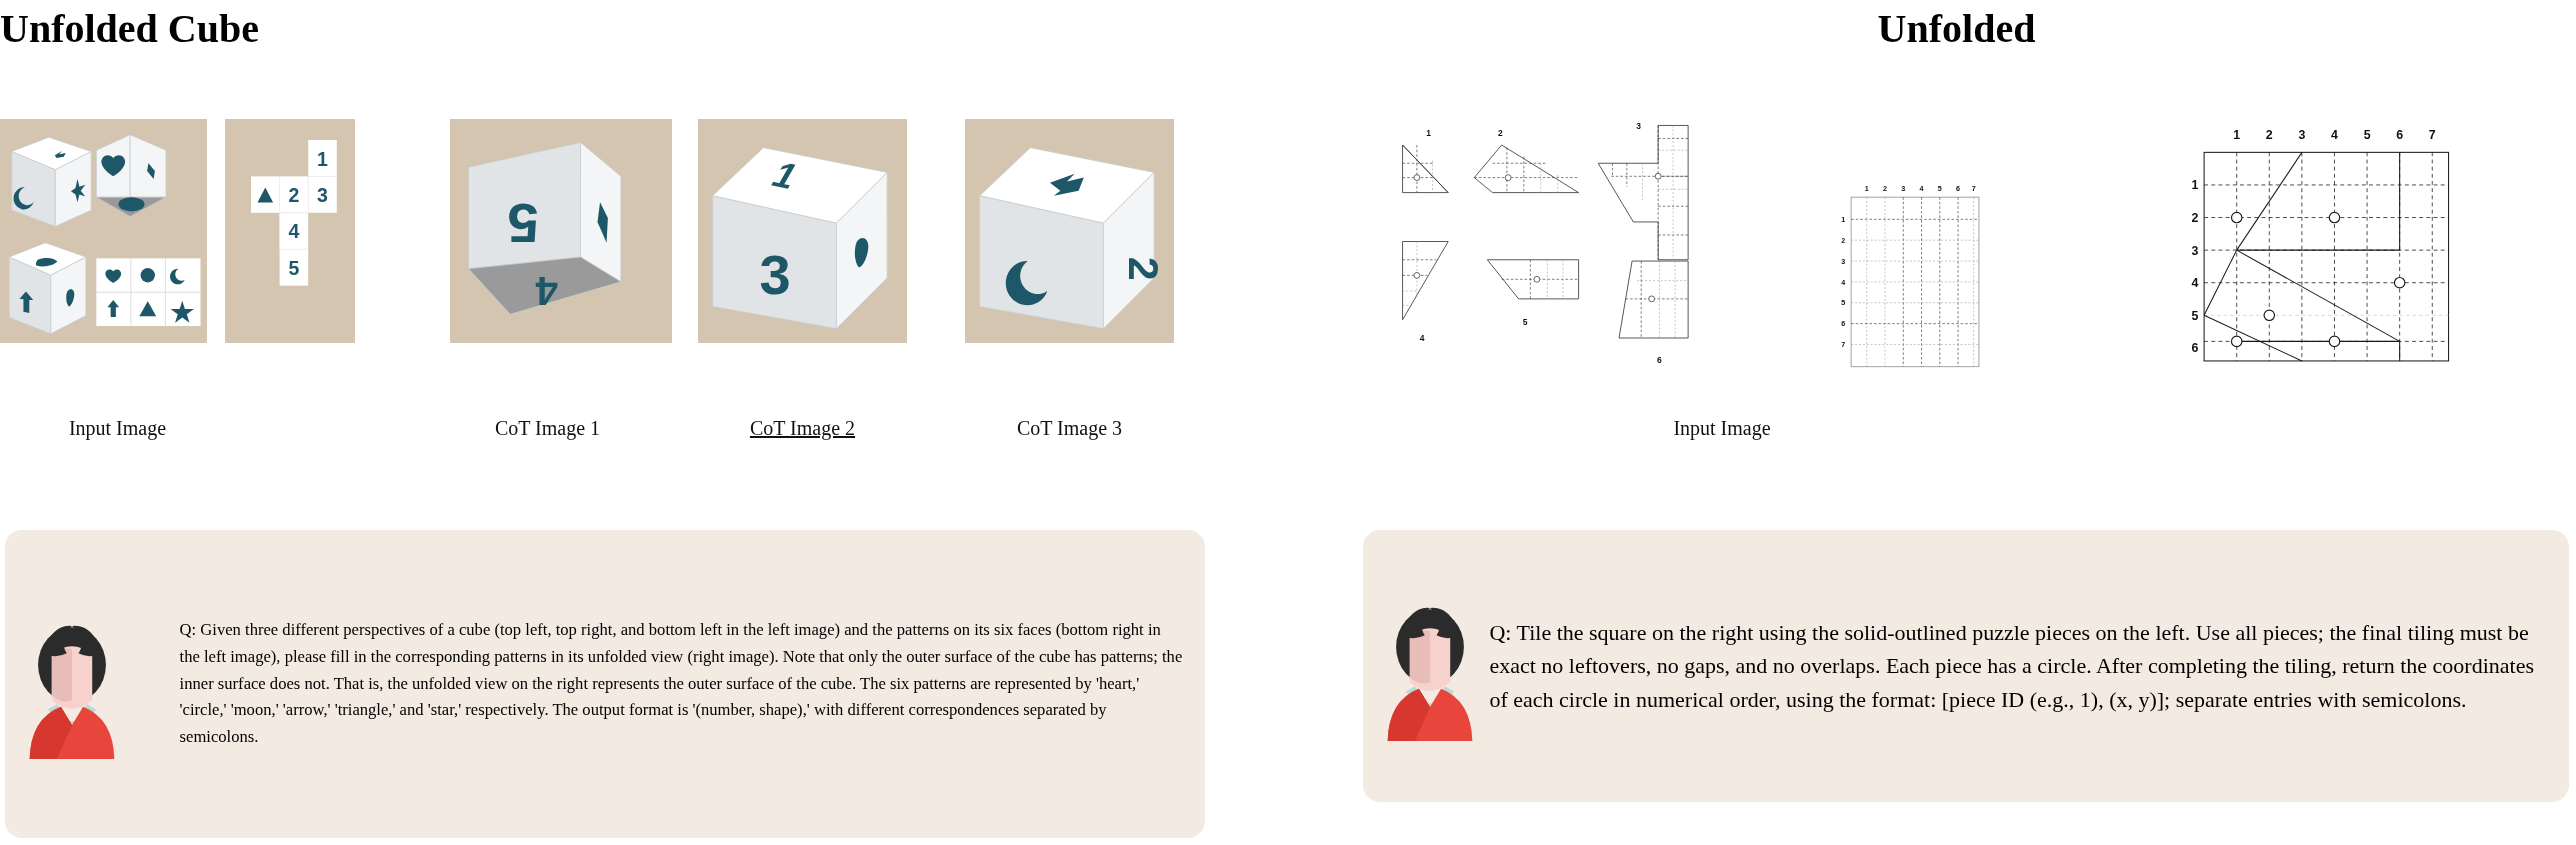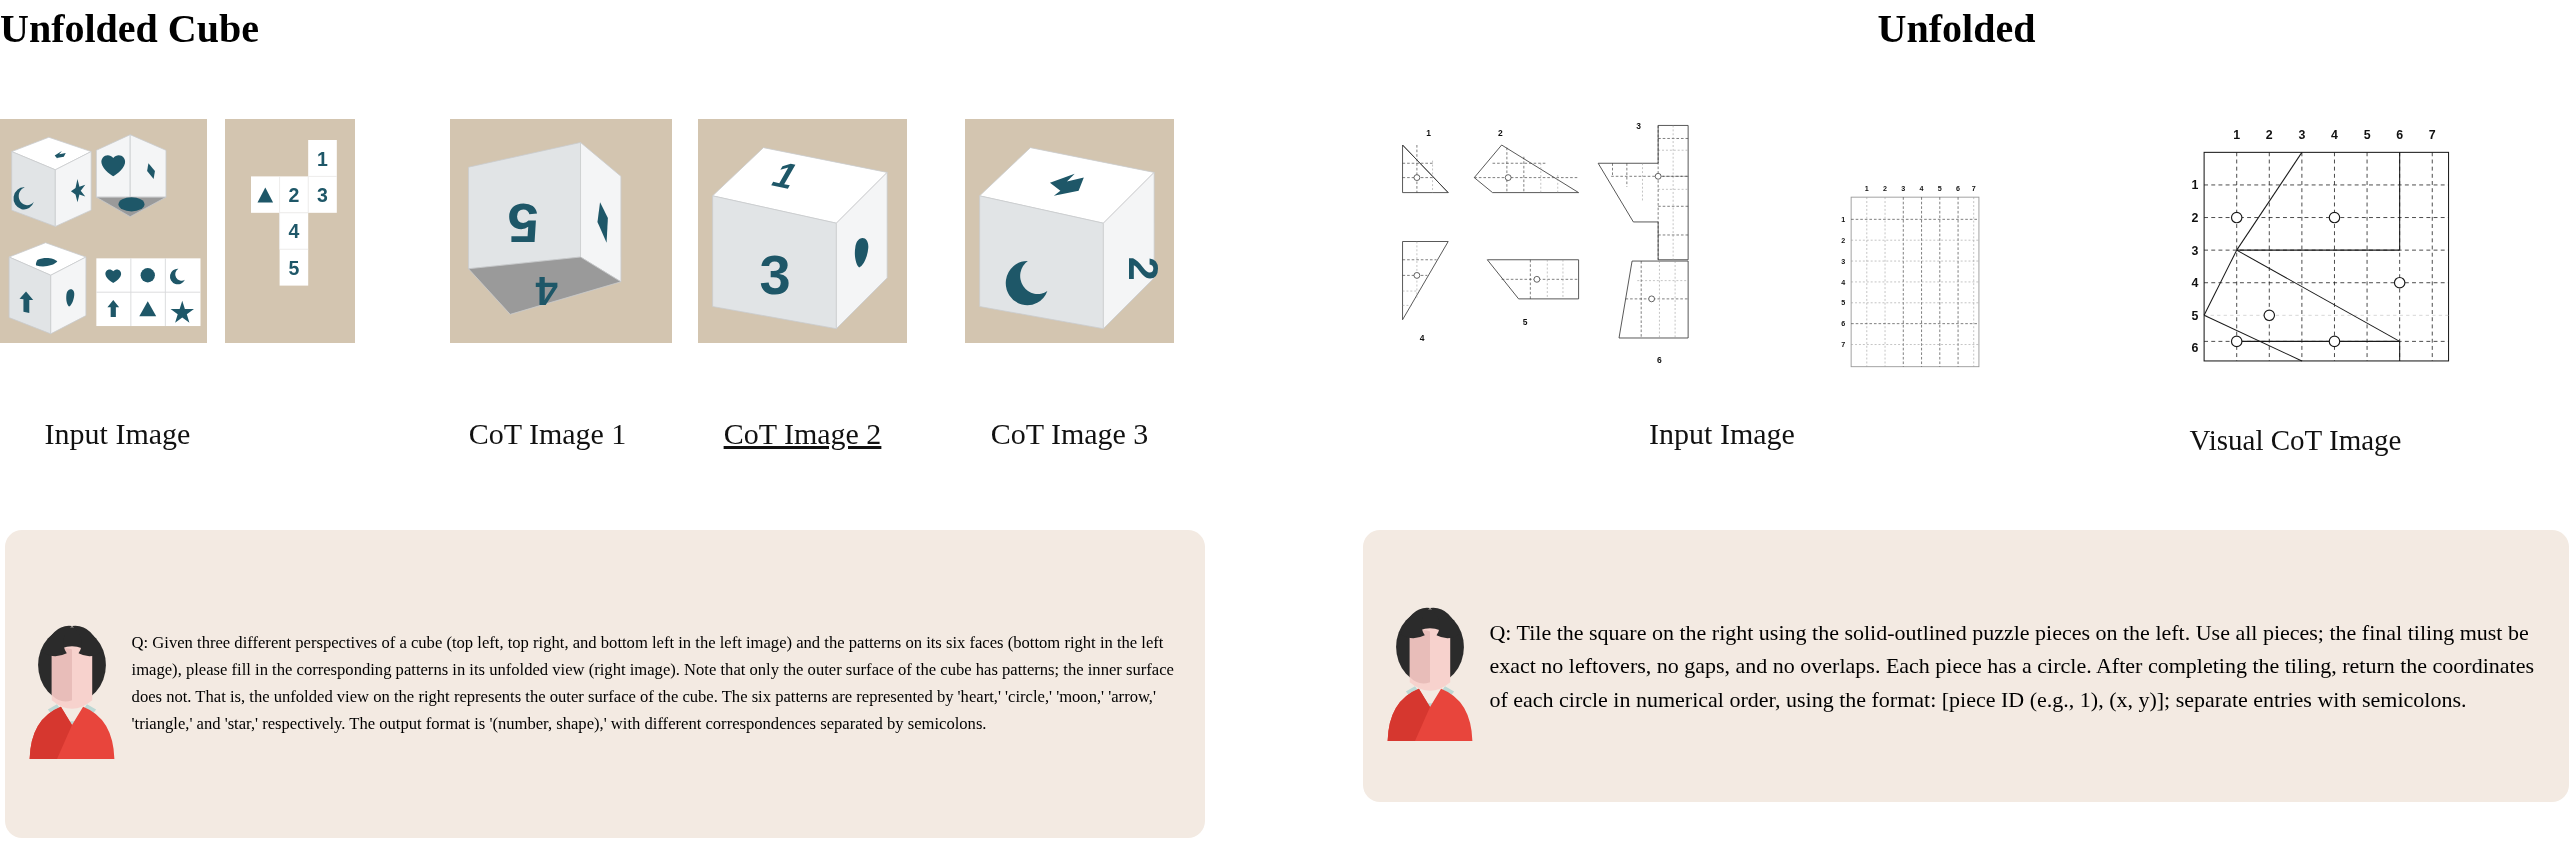--- a/index.html
+++ b/index.html
@@ -22,21 +22,21 @@
     letter-spacing: 0px;
     white-space: nowrap;
   }
   #title-unfolded { left: 0; top: 5.2px; width: 1239px; }
   #title-localizer { left: 1337px; top: 5.2px; width: 1239px; text-align: center; }
 
   
   .caption {
     position: absolute;
     font-family: "Liberation Serif", serif;
-    font-size: 30px;
+    font-size: 20px;
     color: #111;
     text-align: center;
     white-space: nowrap;
   }
 
   
   .panel {
     position: absolute;
     background: #d3c5b0;
     overflow: hidden;
@@ -240,21 +240,21 @@
 
       <text x="252" y="230" class="ink" font-family="Liberation Sans, sans-serif" font-size="66" font-weight="700" text-anchor="middle" transform="rotate(90 252 230)">2</text>
     </svg>
   </div>
 
   <div class="caption" style="left:39px; top:417px; width:157px;">Input Image</div>
   <div class="caption" style="left:456px; top:417px; width:183px;">CoT Image 1</div>
   <div class="caption" style="left:711px; top:417px; width:183px;text-decoration:underline;">CoT Image 2</div>
   <div class="caption" style="left:978px; top:417px; width:183px;">CoT Image 3</div>
 
-  <div class="qbubble" id="q-left" style="left:5.2px; top:530px; width:1200px; height:308px;">
+  <div class="qbubble" id="q-left" style="left:5.2px; top:530px; width:1200px; height:308px;gap:48px;">
     <div class="avatar-wrap">
       <svg width="98" height="150" viewBox="0 0 150 230">
         <ellipse cx="75" cy="86" rx="52" ry="58" fill="#2b2b2b"></ellipse>
         <path d="M44,70 q31,-26 62,0 L106,140 q-31,26 -62,0 Z" fill="#f7d2cd"></path>
         <path d="M44,70 q16,-14 31,-8 L75,140 q-18,6 -31,-8 Z" fill="#e8bdb9"></path>
         <path d="M30,66 q16,-44 45,-40 q-22,20 -8,42 q-20,10 -37,-2 Z" fill="#2b2b2b"></path>
         <path d="M120,66 q-14,-44 -45,-40 q24,20 10,42 q19,10 35,-2 Z" fill="#2b2b2b"></path>
         <path d="M52,146 L75,178 L98,146 L112,154 L98,172 L52,172 L38,154 Z" fill="#bcd8d4"></path>
         <path d="M10,230 q2,-62 48,-80 L75,178 L92,150 q46,18 48,80 Z" fill="#e8453c"></path>
         <path d="M10,230 q2,-62 48,-80 L75,178 L52,230 Z" fill="#d6372f"></path>
@@ -451,21 +451,20 @@
         <circle cx="260" cy="275" r="8" class="vcirc"></circle>
         <circle cx="360" cy="375" r="8" class="vcirc"></circle>
         <circle cx="160" cy="425" r="8" class="vcirc"></circle>
         <circle cx="110" cy="465" r="8" class="vcirc"></circle>
         <circle cx="260" cy="465" r="8" class="vcirc"></circle>
       </g>
     </svg>
   </div>
 
   <div class="caption" style="left:1637px; top:417px; width:170px;">Input Image</div>
-  <div class="caption" style="left:2152px; top:424px; width:287px; font-size:29px;">Visual CoT Image</div>
 
   <div class="qbubble" id="q-right" style="left:1363px; top:530px; width:1206px; height:272px;">
     <div class="avatar-wrap">
       <svg width="98" height="150" viewBox="0 0 150 230">
         <ellipse cx="75" cy="86" rx="52" ry="58" fill="#2b2b2b"></ellipse>
         <path d="M44,70 q31,-26 62,0 L106,140 q-31,26 -62,0 Z" fill="#f7d2cd"></path>
         <path d="M44,70 q16,-14 31,-8 L75,140 q-18,6 -31,-8 Z" fill="#e8bdb9"></path>
         <path d="M30,66 q16,-44 45,-40 q-22,20 -8,42 q-20,10 -37,-2 Z" fill="#2b2b2b"></path>
         <path d="M120,66 q-14,-44 -45,-40 q24,20 10,42 q19,10 35,-2 Z" fill="#2b2b2b"></path>
         <path d="M52,146 L75,178 L98,146 L112,154 L98,172 L52,172 L38,154 Z" fill="#bcd8d4"></path>

